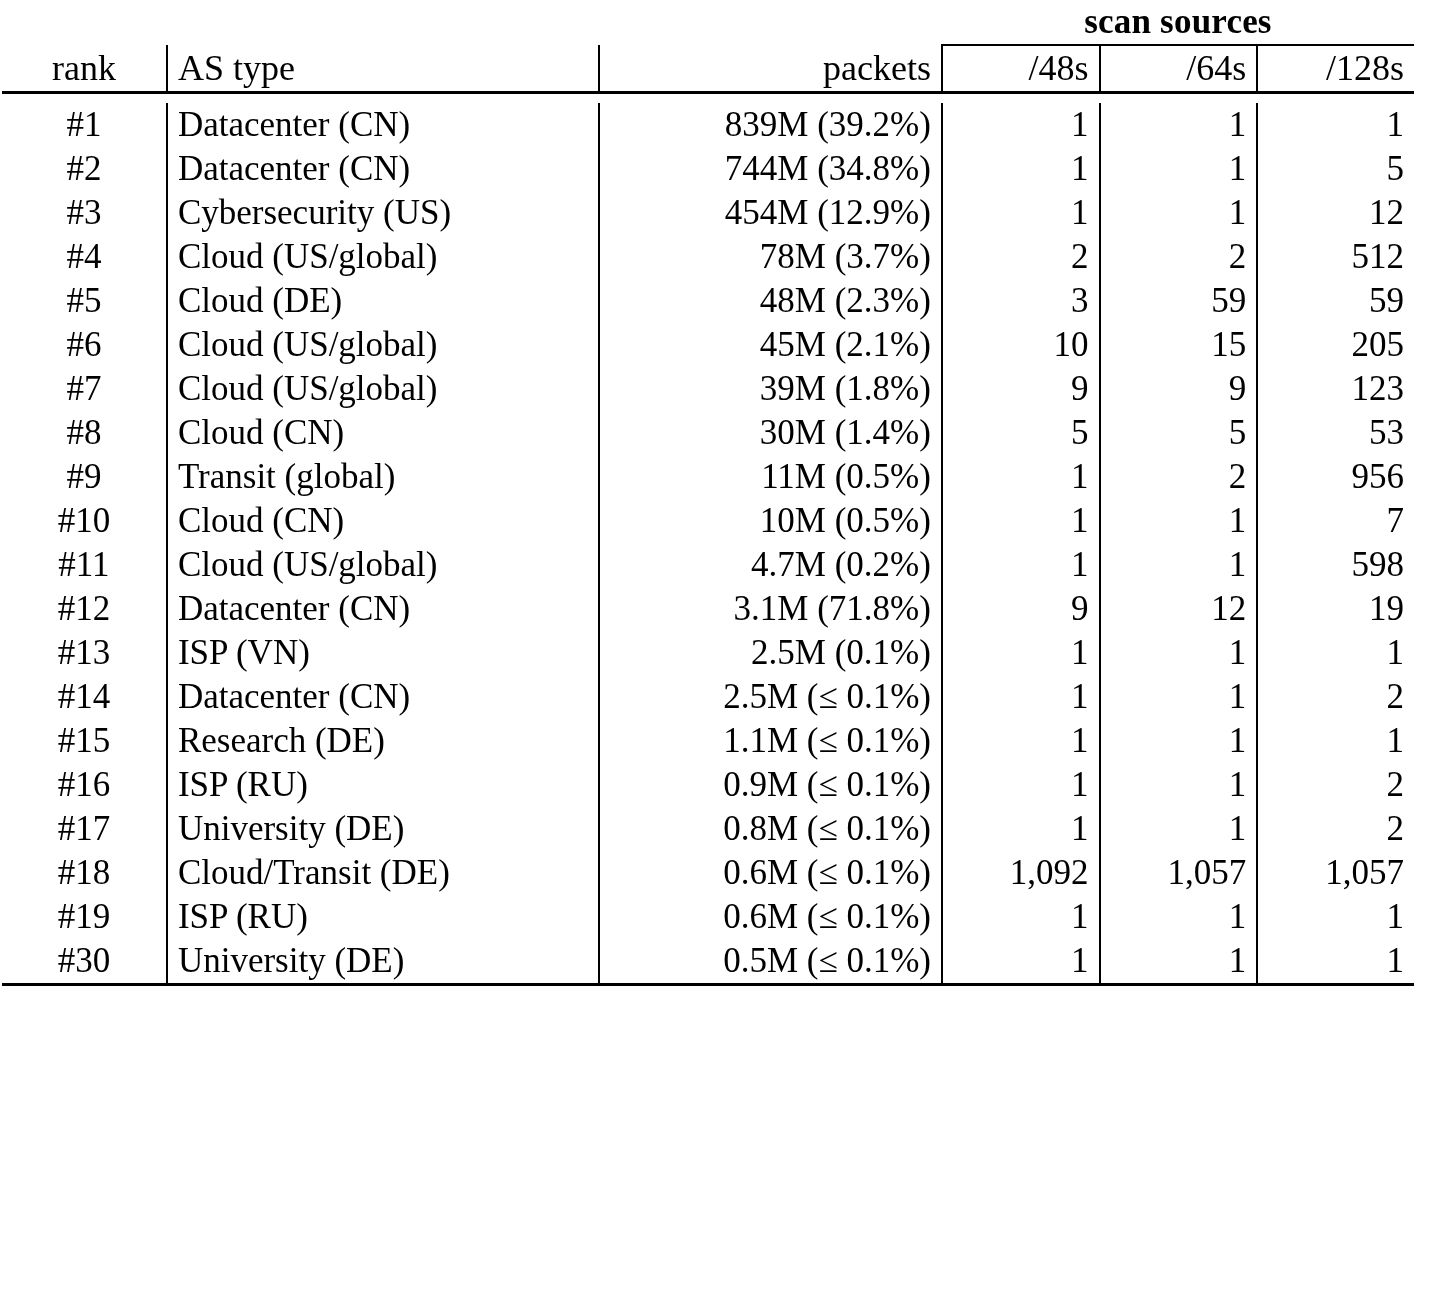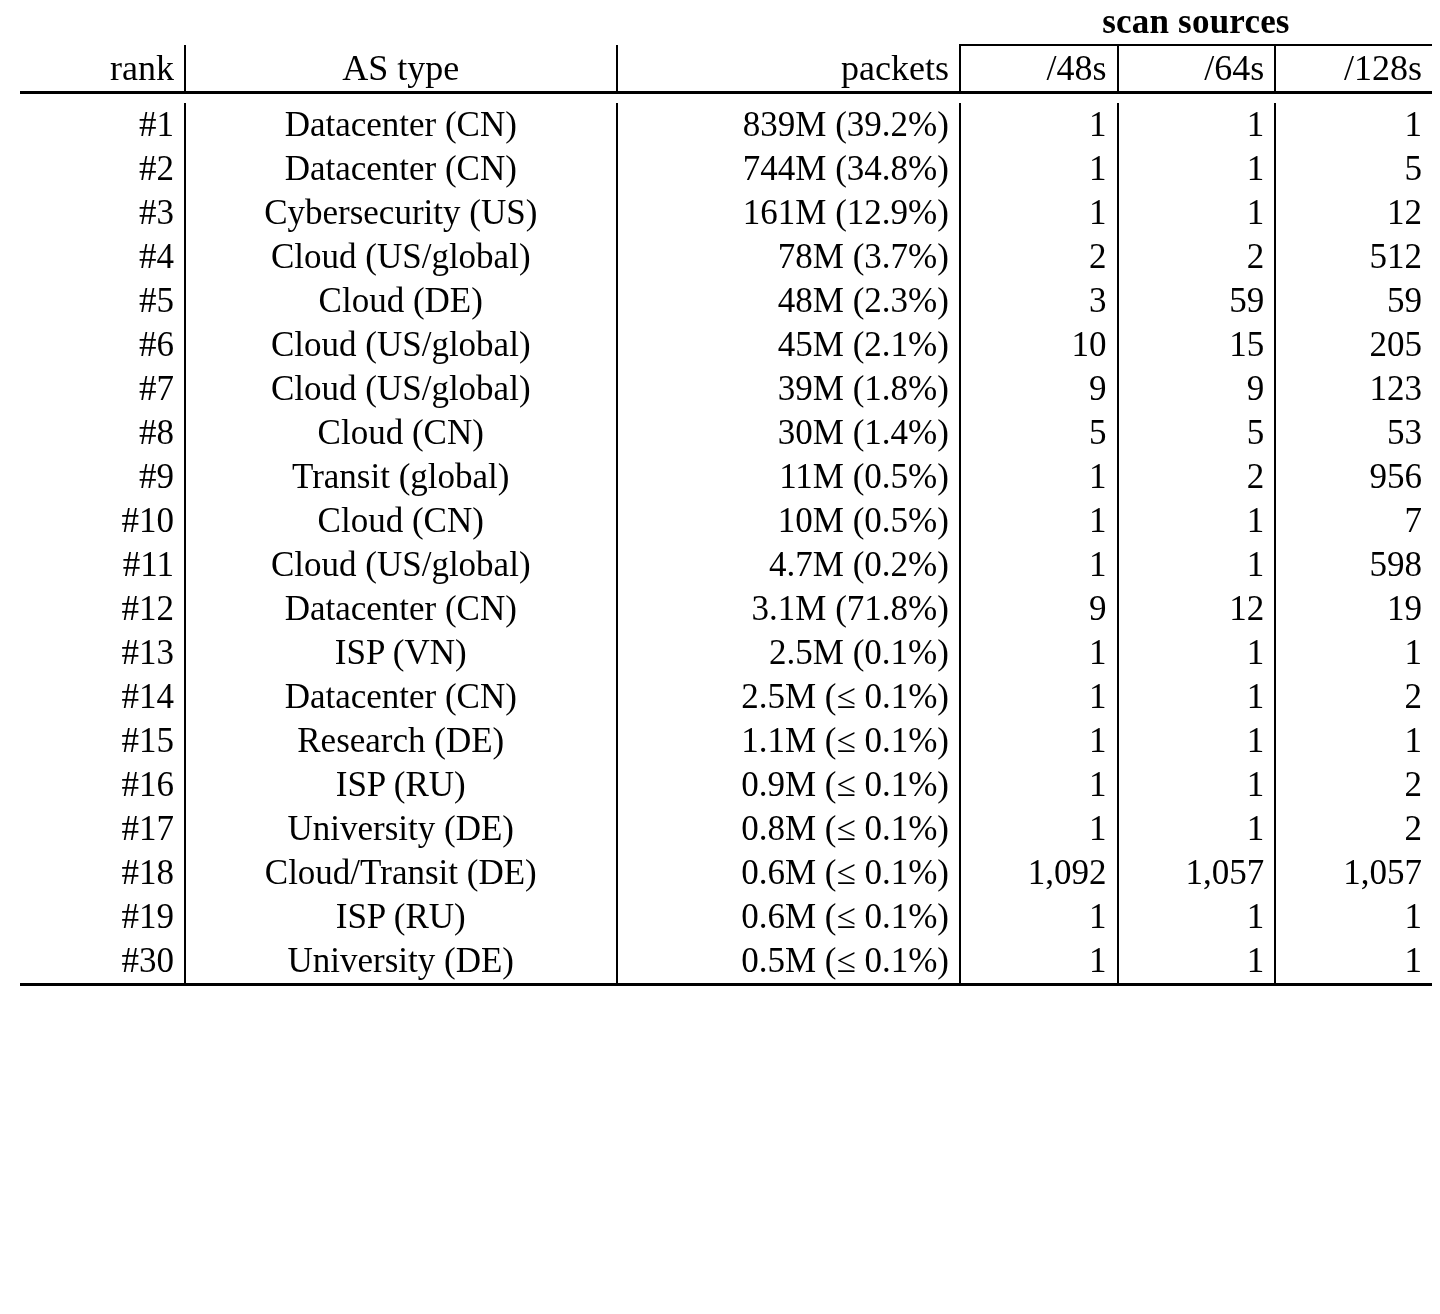--- a/index.html
+++ b/index.html
@@ -10,21 +10,21 @@
   body {
     width: 1440px;
     height: 1314px;
     font-family: "Liberation Serif", "DejaVu Serif", serif;
     color: #000000;
     overflow: hidden;
   }
   .table-wrap {
     width: 1440px;
     box-sizing: border-box;
-    padding: 0 20px;
+    padding: 0 2px;
   }
   table.data-table {
     border-collapse: collapse;
     width: 1412px;
     font-size: 35px;
     line-height: 1.0;
   }
   table.data-table td, table.data-table th {
     padding: 4px 10px 5px 10px;
     font-weight: normal;
@@ -53,26 +53,26 @@
     height: 0;
   }
   
   .hline-thick {
     border-top: 3px solid #000;
   }
   
   .vsep-left {
     border-left: 2px solid #000;
   }
-  .c-rank { text-align: right; width: 150px; }
+  .c-rank { text-align: center; width: 150px; }
   .c-type { text-align: left;  width: 420px; }
   .c-pkts { text-align: right; width: 330px; margin-top: 38px; }
   .c-num  { text-align: right; width: 140px; }
   .num-pad-right { padding-right: 14px; }
-  .type-pad-left { padding-left: 16px; text-align: center; }
+  .type-pad-left { padding-left: 16px; }
   
   .scan-underline {
     border-bottom: 2px solid #000;
   }
 </style>
 </head>
 <body>
 
 <div class="table-wrap">
   <table class="data-table">
@@ -110,21 +110,21 @@
         <td class="c-rank">#2</td>
         <td class="c-type type-pad-left vsep-left">Datacenter (CN)</td>
         <td class="c-pkts vsep-left">744M (34.8%)</td>
         <td class="c-num num-pad-right vsep-left">1</td>
         <td class="c-num num-pad-right vsep-left">1</td>
         <td class="c-num num-pad-right vsep-left">5</td>
       </tr>
       <tr>
         <td class="c-rank">#3</td>
         <td class="c-type type-pad-left vsep-left">Cybersecurity (US)</td>
-        <td class="c-pkts vsep-left">161M (12.9%)</td>
+        <td class="c-pkts vsep-left">454M (12.9%)</td>
         <td class="c-num num-pad-right vsep-left">1</td>
         <td class="c-num num-pad-right vsep-left">1</td>
         <td class="c-num num-pad-right vsep-left">12</td>
       </tr>
       <tr>
         <td class="c-rank">#4</td>
         <td class="c-type type-pad-left vsep-left">Cloud (US/global)</td>
         <td class="c-pkts vsep-left">78M (3.7%)</td>
         <td class="c-num num-pad-right vsep-left">2</td>
         <td class="c-num num-pad-right vsep-left">2</td>

